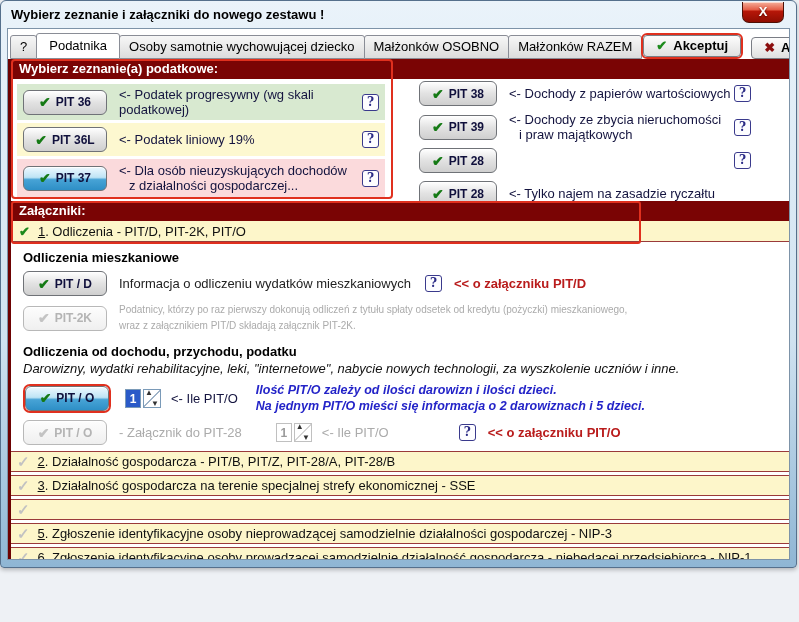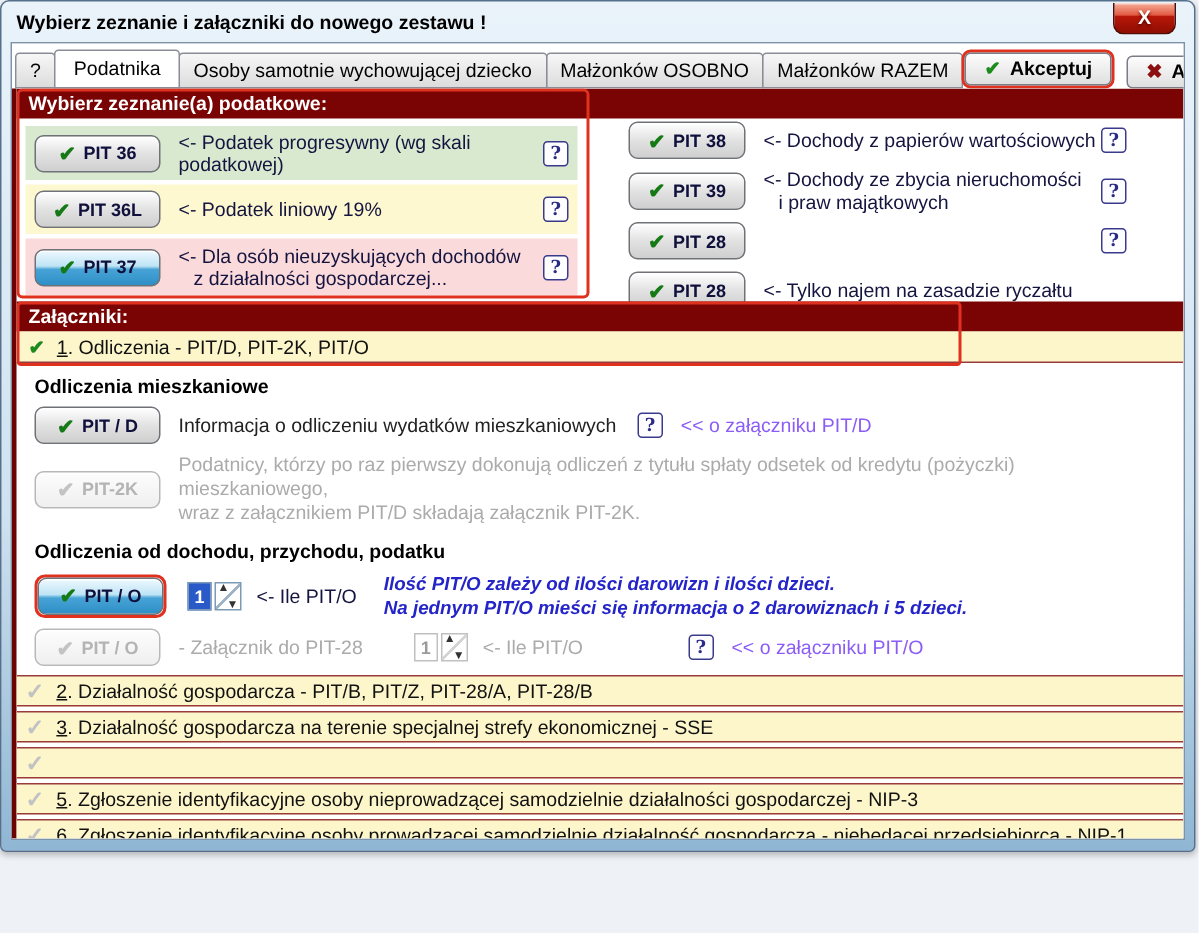--- a/index.html
+++ b/index.html
@@ -76,22 +76,22 @@
   .att-row1 { height:21px; background:#fdf6ca; border-bottom:1px solid #9a3a3a;
               display:flex; align-items:center; padding-left:8px; font-size:13px; color:#111; cursor:pointer; }
   .att-row1 .chk { color:#1c8a1c; font-weight:bold; margin-right:8px; }
   .num { text-decoration:underline; }
 
   
   .sec3 { padding:8px 10px 0 12px; }
   .h-black { font-size:13px; font-weight:bold; color:#000; }
   .hrow { display:flex; align-items:center; margin:6px 0; }
   .hrow .desc2 { font-size:13px; color:#222; margin-left:12px; }
-  .glink { color:#8b5cf6; font-weight:normal; font-size:13px; margin-left:12px; cursor:pointer; white-space:nowrap; }
-  .gray-text { font-size:13px; color:#ababab; margin-left:12px; line-height:16px; }
+  .glink { color:#b91c1c; font-weight:bold; font-size:13px; margin-left:12px; cursor:pointer; white-space:nowrap; }
+  .gray-text { font-size:10px; color:#ababab; margin-left:12px; line-height:16px; }
   .ital { font-size:13px; font-style:italic; color:#111; margin:2px 0 6px; }
   .note { font-size:12.5px; font-style:italic; font-weight:bold; color:#2424c8; line-height:16px; margin-left:18px; }
   .spin-val { width:16px; height:19px; background:#2a5ac8; color:#fff; font-size:12px; font-weight:bold;
               text-align:center; line-height:18px; border:1px solid #7a9ab8; margin-left:14px; }
   .spin-val.disabled { background:#fff; color:#9a9a9a; border-color:#c0c0c0; margin-left:14px; }
   .spin-btn { width:18px; height:19px; border:1px solid #7a9ab8; margin-left:2px; position:relative; cursor:pointer;
               background:linear-gradient(135deg,#ffffff 46%,#9fb3c8 46%,#9fb3c8 54%,#ffffff 54%); }
   .spin-btn.disabled { border-color:#c0c0c0; background:linear-gradient(135deg,#fff 46%,#d5d5d5 46%,#d5d5d5 54%,#fff 54%); }
   .spin-btn .up { position:absolute; left:1px; top:-2px; font-size:8px; color:#333; }
   .spin-btn .dn { position:absolute; right:1px; bottom:-1px; font-size:8px; color:#333; }
@@ -221,20 +221,21 @@
 
         <div class="hrow">
           <button class="pitbtn disabled">
               <span class="chk">✔</span>
               <span>PIT-2K</span>
             </button>
           <span class="gray-text"><span>Podatnicy, którzy po raz pierwszy dokonują odliczeń z tytułu spłaty odsetek od kredytu (pożyczki) mieszkaniowego,</span><br><span>wraz z załącznikiem PIT/D składają załącznik PIT-2K.</span></span>
         </div>
 
         <div class="h-black" style="margin-top:10px;">Odliczenia od dochodu, przychodu, podatku</div>
+        <div class="ital">Darowizny, wydatki rehabilitacyjne, leki, "internetowe", nabycie nowych technologii,  za wyszkolenie uczniów i inne.</div>
 
         <div class="hrow">
           <span class="red-ring">
             <button class="pitbtn blue">
                 <span class="chk">✔</span>
                 <span>PIT / O</span>
               </button>
           </span>
           <span class="spin-val">1</span>
           <span class="spin-btn">

